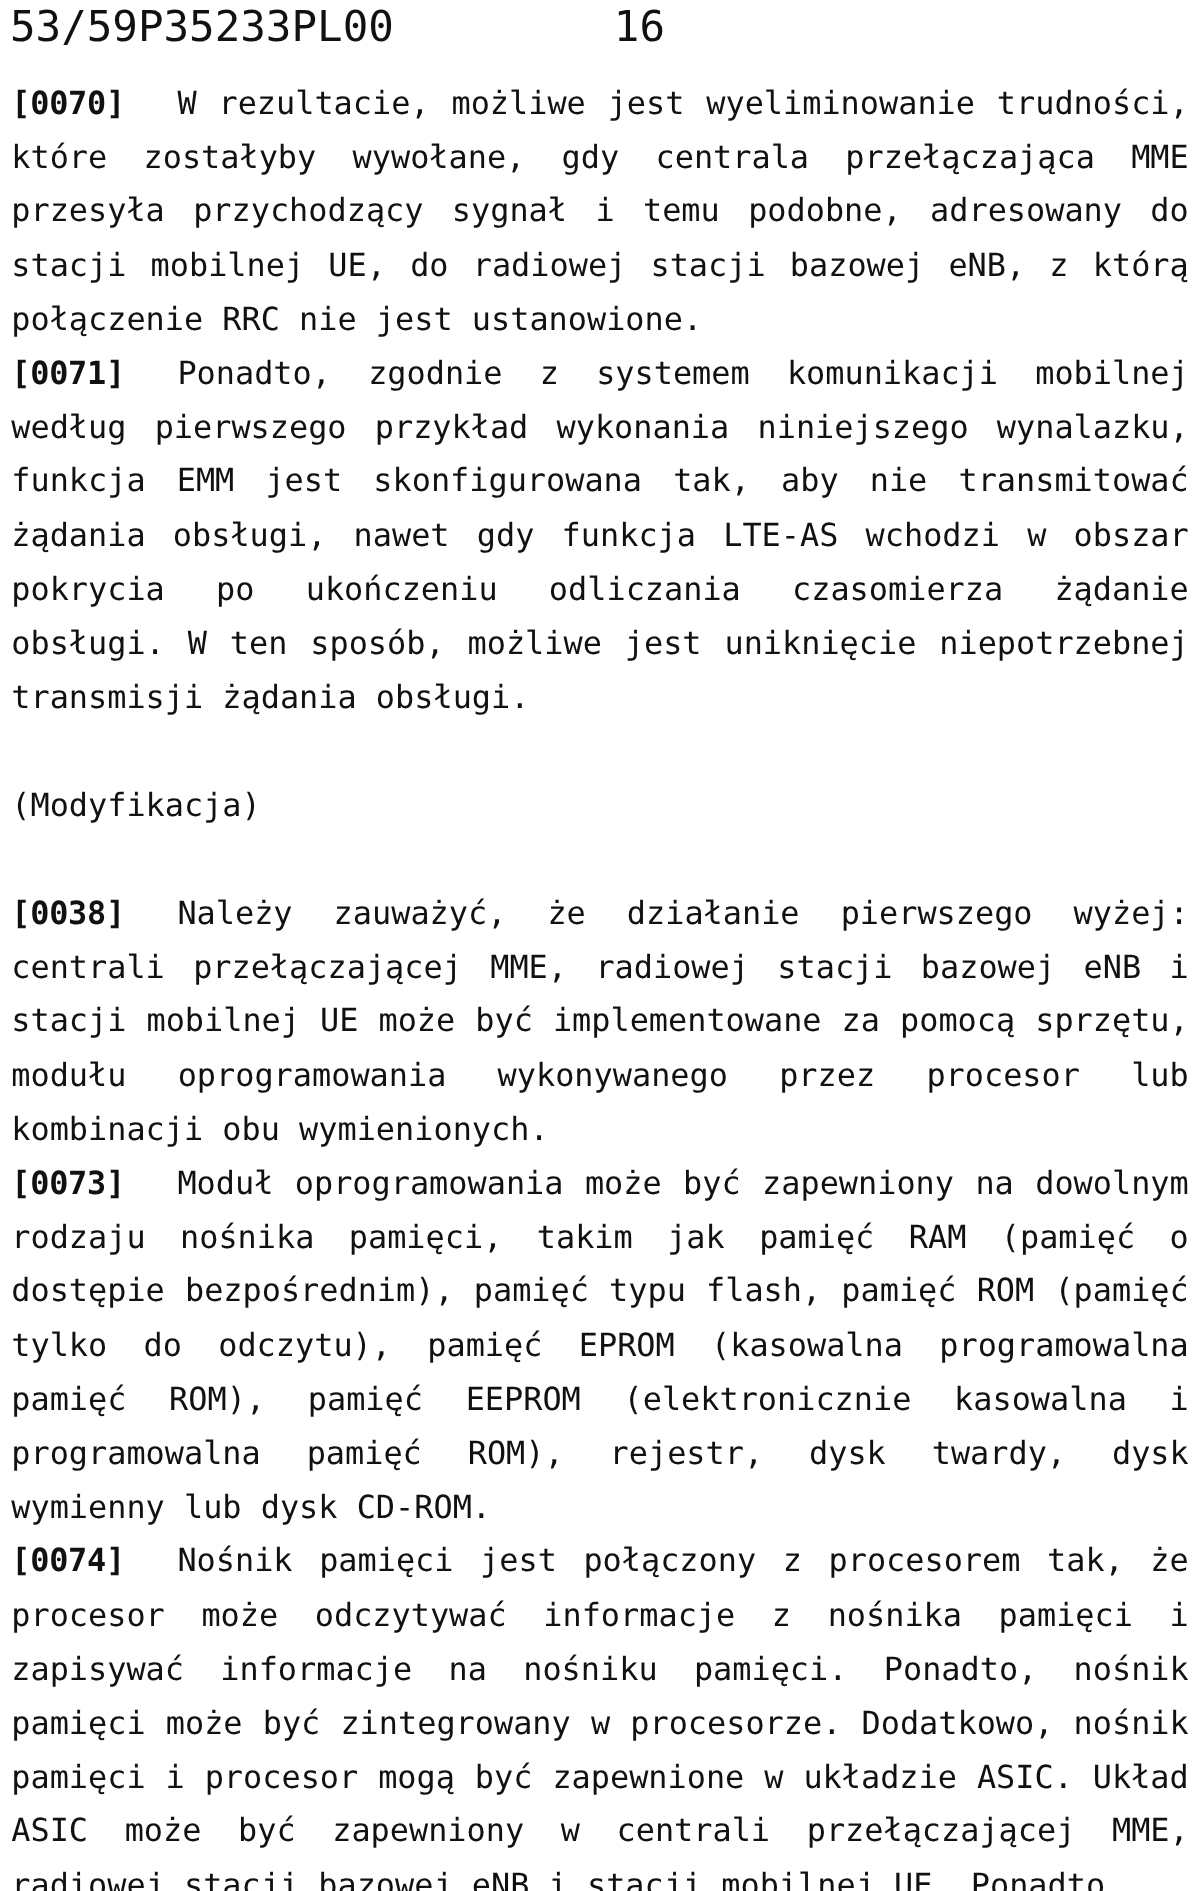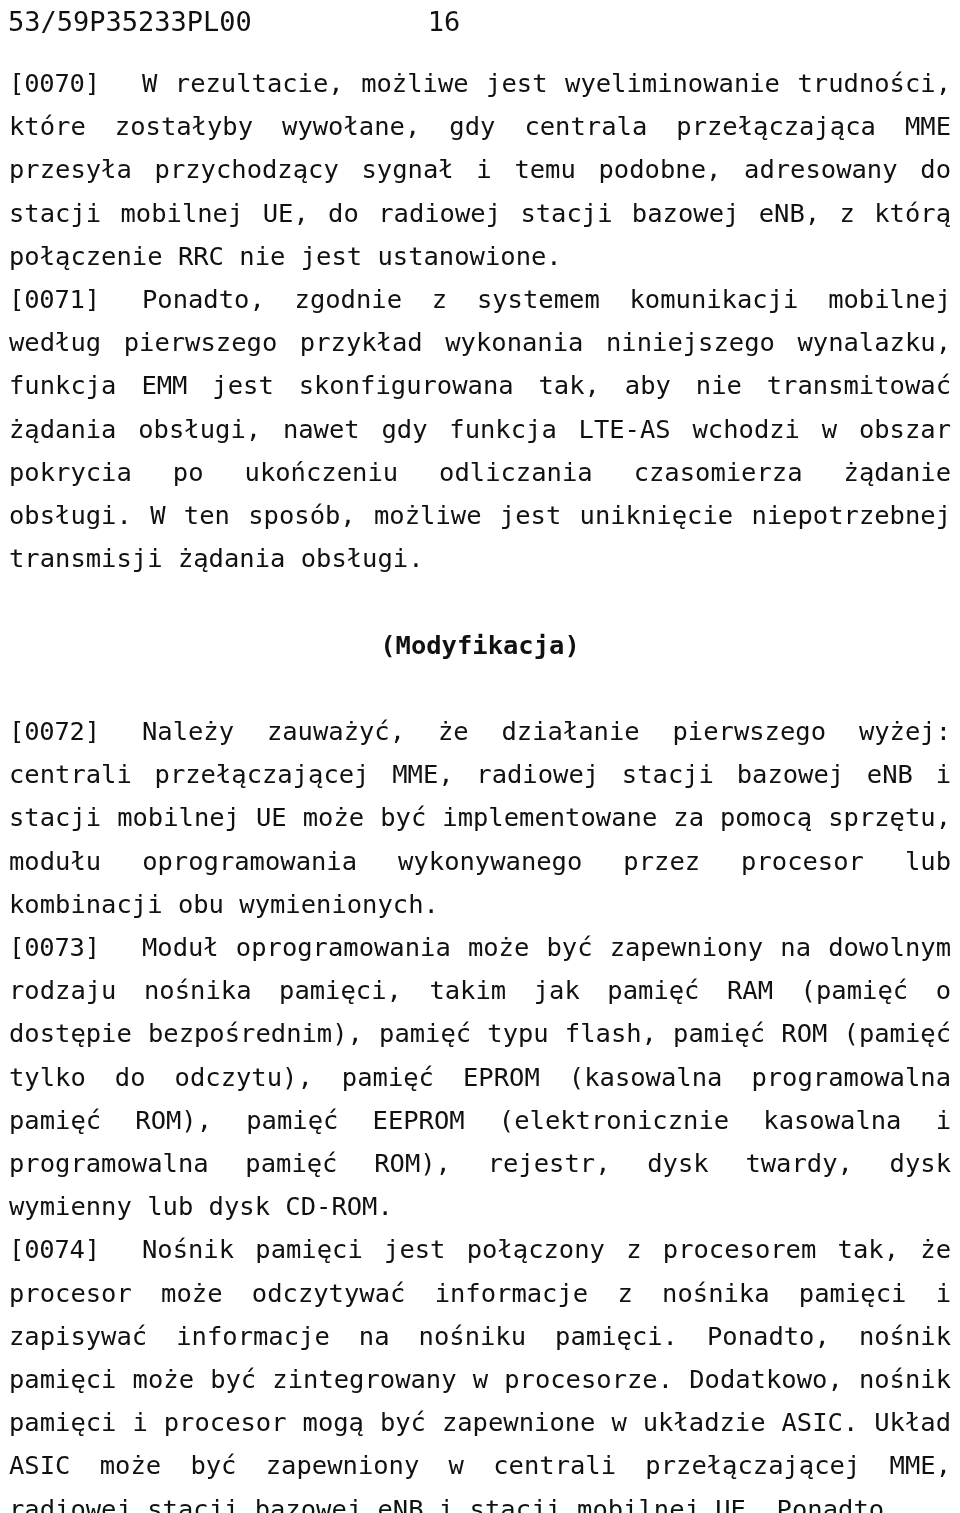--- a/index.html
+++ b/index.html
@@ -25,21 +25,21 @@
     padding: 0;
   }
 
   
   .page-header {
     position: absolute;
     top: 4px;
     left: 8px;
     width: 944px;
     height: 36px;
-    font-size: 27px;
+    font-size: 34px;
     line-height: 36px;
     letter-spacing: 0px;
     white-space: nowrap;
   }
   .page-header .doc-id {
     display: inline-block;
   }
   .page-header .page-no {
     display: inline-block;
     margin-left: 176px;
@@ -59,36 +59,36 @@
     font-size: 25.5px;
     line-height: 43.2px;
     text-align: justify;
     text-justify: inter-word;
     text-align-last: left;
     word-spacing: 0px;
     hyphens: none;
   }
 
   .para .marker {
-    font-weight: normal;
+    font-weight: bold;
     letter-spacing: -0.2px;
   }
   .para .marker-gap {
     
     display: inline-block;
     width: 42px;
   }
 
   .section-heading {
     margin: 0;
     padding: 0;
     font-size: 25.5px;
     line-height: 43.2px;
-    font-weight: bold;
-    text-align: center;
+    font-weight: normal;
+    text-align: left;
   }
 
   .blank-line {
     height: 43.2px;
     line-height: 43.2px;
     font-size: 25.5px;
   }
 </style>
 </head>
 <body>
@@ -98,18 +98,18 @@
   <div class="page-header">
     <span class="doc-id">53/59P35233PL00</span><span class="page-no">16</span>
   </div>
 
   <div class="body-text" id="body-root">
       <p class="para"><span class="marker">[0070]</span><span class="marker-gap">&nbsp;</span><span class="para-text">W rezultacie, możliwe jest wyeliminowanie trudności, które zostałyby wywołane, gdy centrala przełączająca MME przesyła przychodzący sygnał i temu podobne, adresowany do stacji mobilnej UE, do radiowej stacji bazowej eNB, z którą połączenie RRC nie jest ustanowione.</span></p>
       <p class="para"><span class="marker">[0071]</span><span class="marker-gap">&nbsp;</span><span class="para-text">Ponadto, zgodnie z systemem komunikacji mobilnej według pierwszego przykład wykonania niniejszego wynalazku, funkcja EMM jest skonfigurowana tak, aby nie transmitować żądania obsługi, nawet gdy funkcja LTE-AS wchodzi w obszar pokrycia po ukończeniu odliczania czasomierza żądanie obsługi. W ten sposób, możliwe jest uniknięcie niepotrzebnej transmisji żądania obsługi.</span></p>
       <div class="blank-line">&nbsp;</div>
       <div class="section-heading">(Modyfikacja)</div>
       <div class="blank-line">&nbsp;</div>
-      <p class="para"><span class="marker">[0072]</span><span class="marker-gap">&nbsp;</span><span class="para-text">Należy zauważyć, że działanie pierwszego wyżej: centrali przełączającej MME, radiowej stacji bazowej eNB i stacji mobilnej UE może być implementowane za pomocą sprzętu, modułu oprogramowania wykonywanego przez procesor lub kombinacji obu wymienionych.</span></p>
+      <p class="para"><span class="marker">[0038]</span><span class="marker-gap">&nbsp;</span><span class="para-text">Należy zauważyć, że działanie pierwszego wyżej: centrali przełączającej MME, radiowej stacji bazowej eNB i stacji mobilnej UE może być implementowane za pomocą sprzętu, modułu oprogramowania wykonywanego przez procesor lub kombinacji obu wymienionych.</span></p>
       <p class="para"><span class="marker">[0073]</span><span class="marker-gap">&nbsp;</span><span class="para-text">Moduł oprogramowania może być zapewniony na dowolnym rodzaju nośnika pamięci, takim jak pamięć RAM (pamięć o dostępie bezpośrednim), pamięć typu flash, pamięć ROM (pamięć tylko do odczytu), pamięć EPROM (kasowalna programowalna pamięć ROM), pamięć EEPROM (elektronicznie kasowalna i programowalna pamięć ROM), rejestr, dysk twardy, dysk wymienny lub dysk CD-ROM.</span></p>
       <p class="para"><span class="marker">[0074]</span><span class="marker-gap">&nbsp;</span><span class="para-text">Nośnik pamięci jest połączony z procesorem tak, że procesor może odczytywać informacje z nośnika pamięci i zapisywać informacje na nośniku pamięci. Ponadto, nośnik pamięci może być zintegrowany w procesorze. Dodatkowo, nośnik pamięci i procesor mogą być zapewnione w układzie ASIC. Układ ASIC może być zapewniony w centrali przełączającej MME, radiowej stacji bazowej eNB i stacji mobilnej UE. Ponadto,</span></p>
     </div>
 
 </div>
 
 </body></html>

